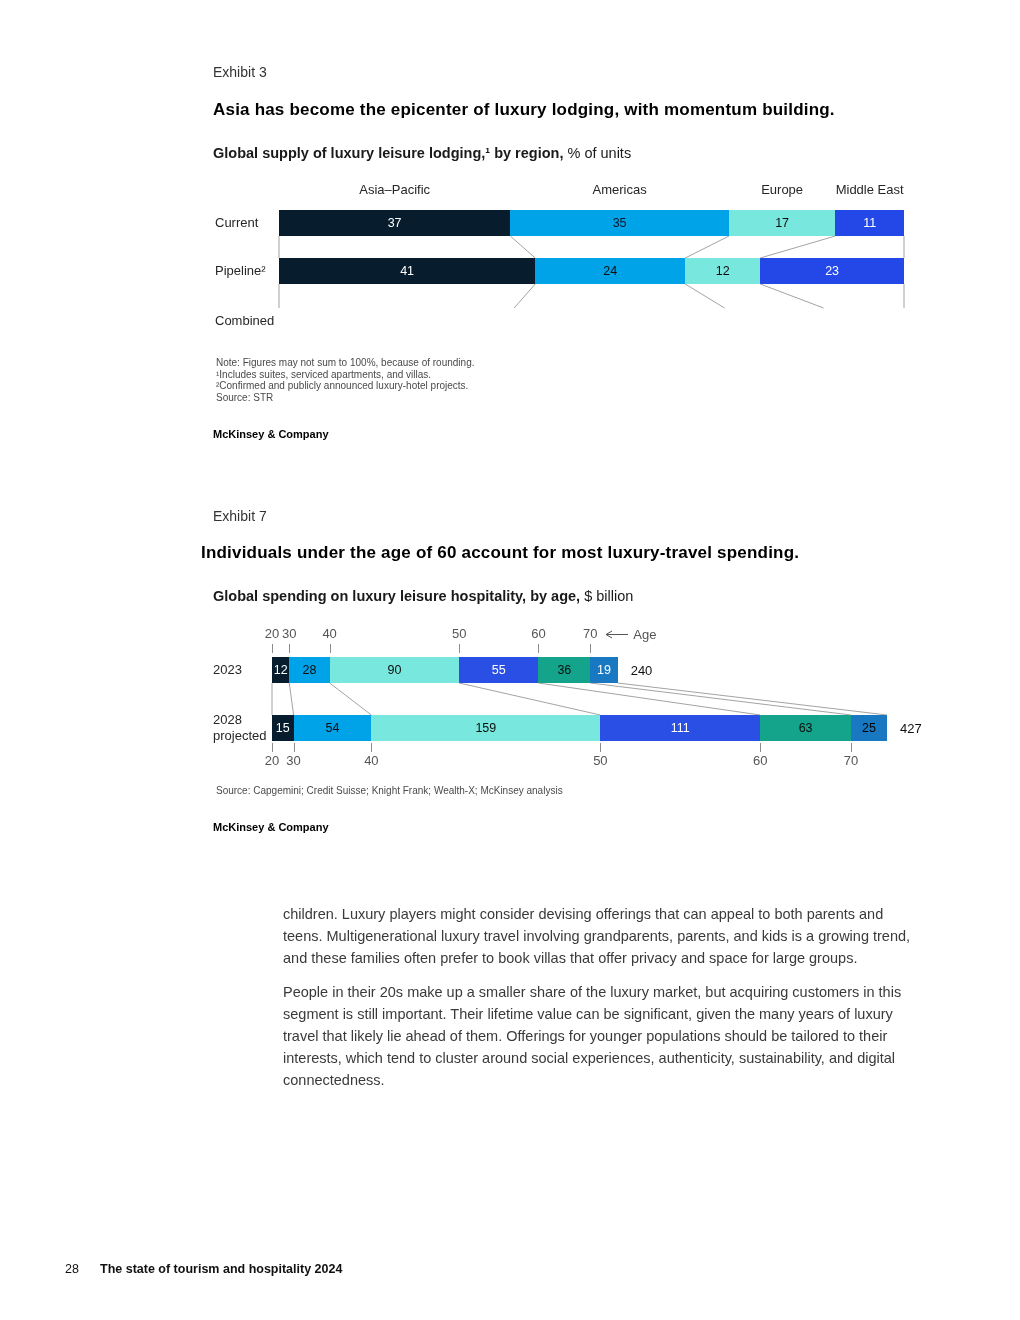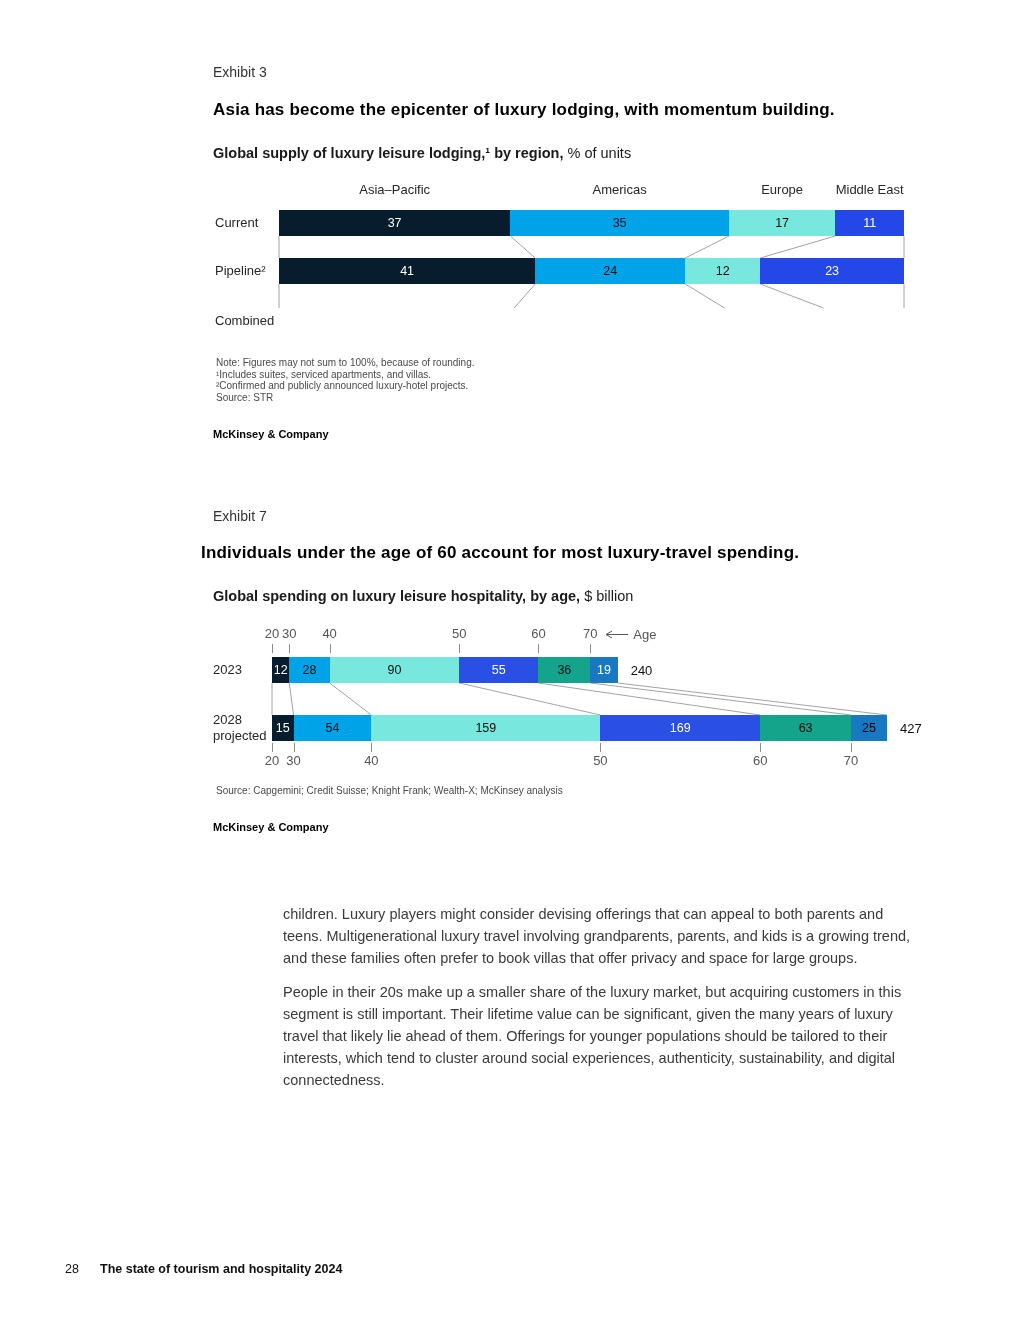--- a/index.html
+++ b/index.html
@@ -165,21 +165,21 @@
         <div class="seg" style="width: 21.6042px; background: rgb(7, 28, 44); color: rgb(255, 255, 255);">
           <div>15</div>
         </div>
         <div class="seg" style="width: 77.7752px; background: rgb(0, 163, 232); color: rgb(14, 14, 14);">
           <div>54</div>
         </div>
         <div class="seg" style="width: 229.005px; background: rgb(120, 232, 222); color: rgb(14, 14, 14);">
           <div>159</div>
         </div>
         <div class="seg" style="width: 159.871px; background: rgb(42, 79, 228); color: rgb(255, 255, 255);">
-          <div>169</div>
+          <div>111</div>
         </div>
         <div class="seg" style="width: 90.7377px; background: rgb(20, 163, 139); color: rgb(14, 14, 14);">
           <div>63</div>
         </div>
         <div class="seg" style="width: 36.007px; background: rgb(24, 120, 194); color: #000000;">
           <div>25</div>
         </div>
       </div>
       <div class="abs total-label" style="left: 900px; top: 95px; height: 26px;">427</div>
       <svg width="1020" height="165" class="connectors">

